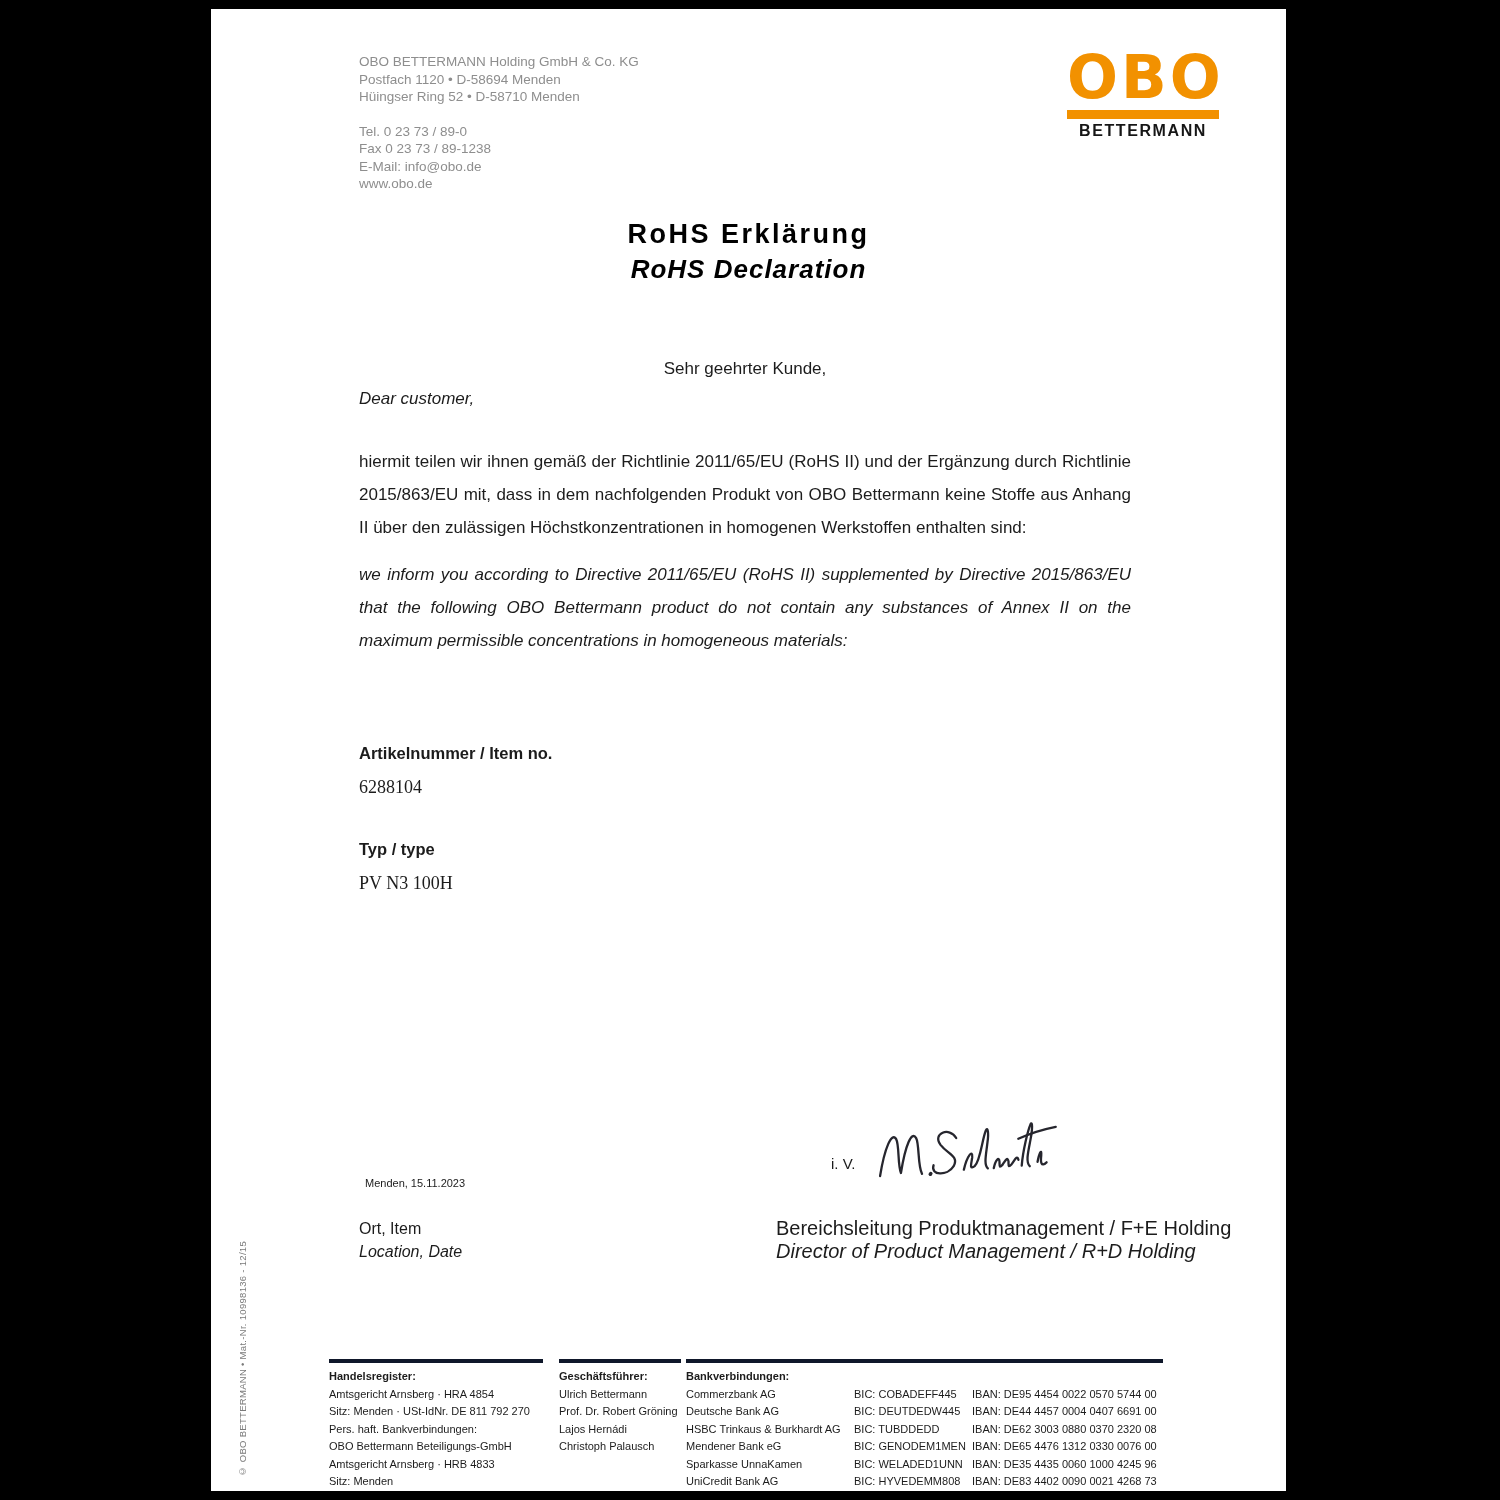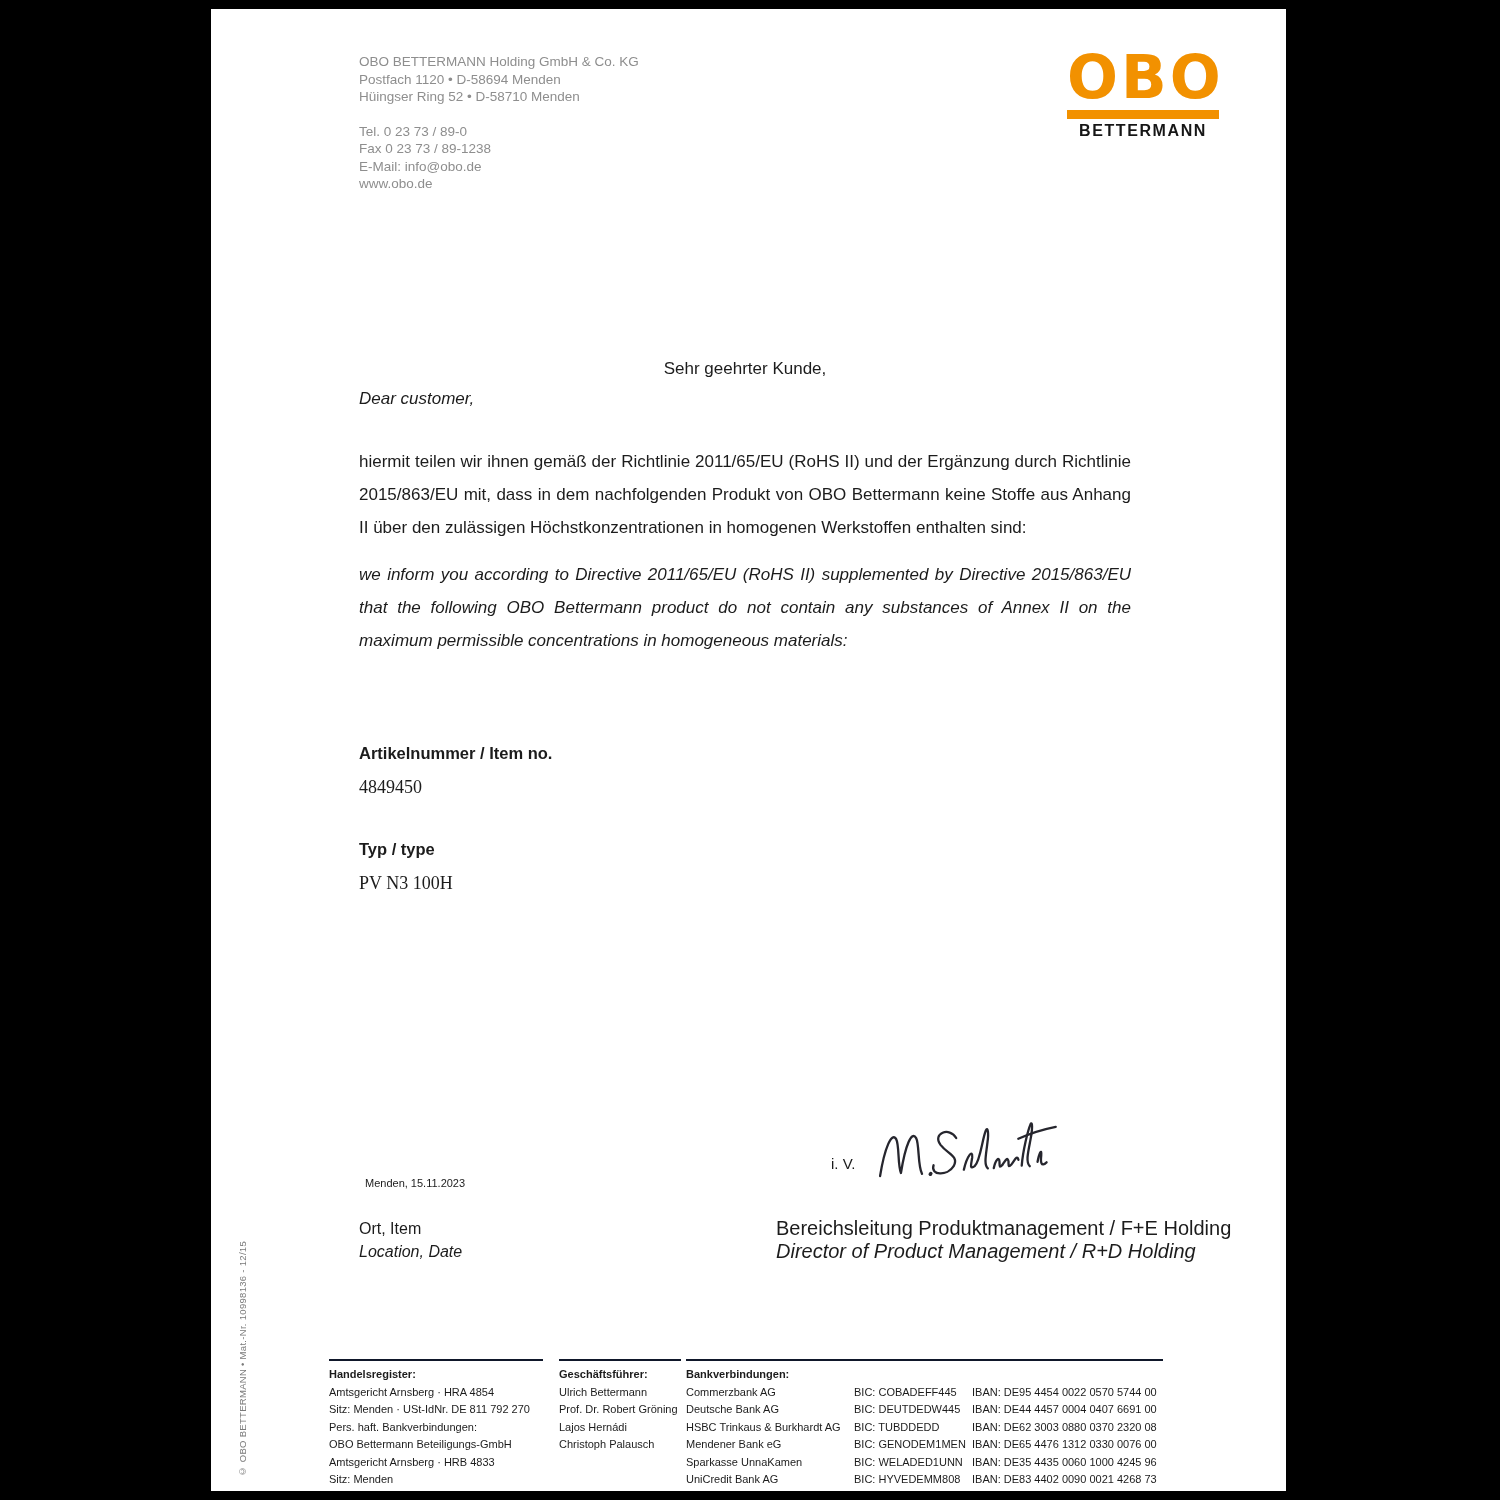--- a/index.html
+++ b/index.html
@@ -57,21 +57,21 @@
   .it { font-style: italic; }
 
   
   .side-note {
     position: absolute; left: 26px; bottom: 14px;
     writing-mode: vertical-rl; transform: rotate(180deg);
     font-size: 9.5px; color: #7a7a7a; letter-spacing: 0.3px;
   }
 
   
-  .fcol { position: absolute; font-size: 11px; line-height: 17.5px; color: #1c1c1c; border-top: 2px solid #0f172a; padding-top: 5px; white-space: nowrap; }
+  .fcol { position: absolute; font-size: 11px; line-height: 17.5px; color: #1c1c1c; border-top: 4px solid #0f172a; padding-top: 5px; white-space: nowrap; }
   .ftitle { font-weight: bold; }
   .f1 { left: 118px; top: 1350px; width: 214px; }
   .f2 { left: 348px; top: 1350px; width: 122px; }
   .f3 { left: 475px; top: 1350px; width: 477px; }
   .bank-row { display: grid; grid-template-columns: 168px 118px auto; }
 
   
   .sr { position: absolute; width: 1px; height: 1px; overflow: hidden; clip: rect(0 0 0 0); white-space: nowrap; }
 </style>
 </head>
@@ -89,31 +89,35 @@
     <div>E-Mail: info@obo.de</div>
     <div>www.obo.de</div>
   </div>
 
   <div class="logo">
     <div class="logo-word">OBO</div>
     <div class="logo-bar"></div>
     <div class="logo-sub">BETTERMANN</div>
   </div>
 
+  <div class="title">
+    <div class="title-de">RoHS Erklärung</div>
+    <div class="title-en">RoHS Declaration</div>
+  </div>
 
   <div class="letter">
     <div class="salut-de">Sehr geehrter Kunde,</div>
     <div class="salut-en">Dear customer,</div>
     <div class="para">hiermit teilen wir ihnen gemäß der Richtlinie 2011/65/EU (RoHS II) und der Ergänzung durch Richtlinie 2015/863/EU mit, dass in dem nachfolgenden Produkt von OBO Bettermann keine Stoffe aus Anhang II über den zulässigen Höchstkonzentrationen in homogenen Werkstoffen enthalten sind:</div>
     <div class="para para-en">we inform you according to Directive 2011/65/EU (RoHS II) supplemented by Directive 2015/863/EU that the following OBO Bettermann product do not contain any substances of Annex II on the maximum permissible concentrations in homogeneous materials:</div>
   </div>
 
   <div class="product">
     <div class="prod-label">Artikelnummer / Item no.</div>
-    <div class="prod-value">4849450</div>
+    <div class="prod-value">6288104</div>
     <div class="prod-label prod-label2">Typ / type</div>
     <div class="prod-value">PV N3 100H</div>
   </div>
 
   <div class="iv">i. V.</div>
   <div class="sig">
     <span class="sr">M. Schmidt</span>
     <svg width="210" height="80" viewBox="0 0 210 80">
       <g transform="rotate(-3 105 40)" stroke="#26262e" stroke-width="2.3" fill="none" stroke-linecap="round" stroke-linejoin="round">
         <path d="M8,58 C14,30 22,14 26,22 C29,28 26,48 29,56 C35,28 42,14 46,22 C49,28 46,50 50,58"></path>

